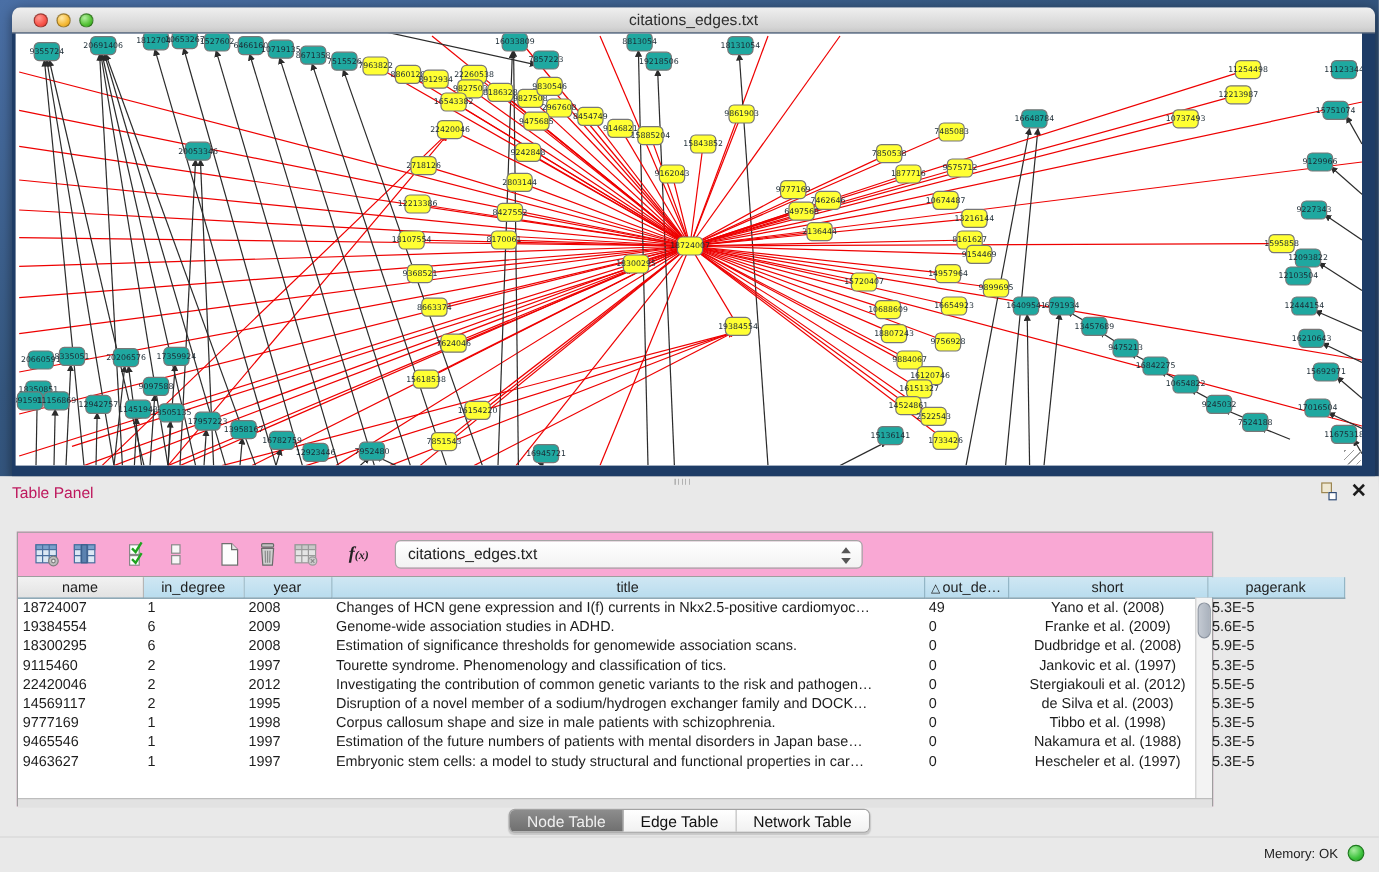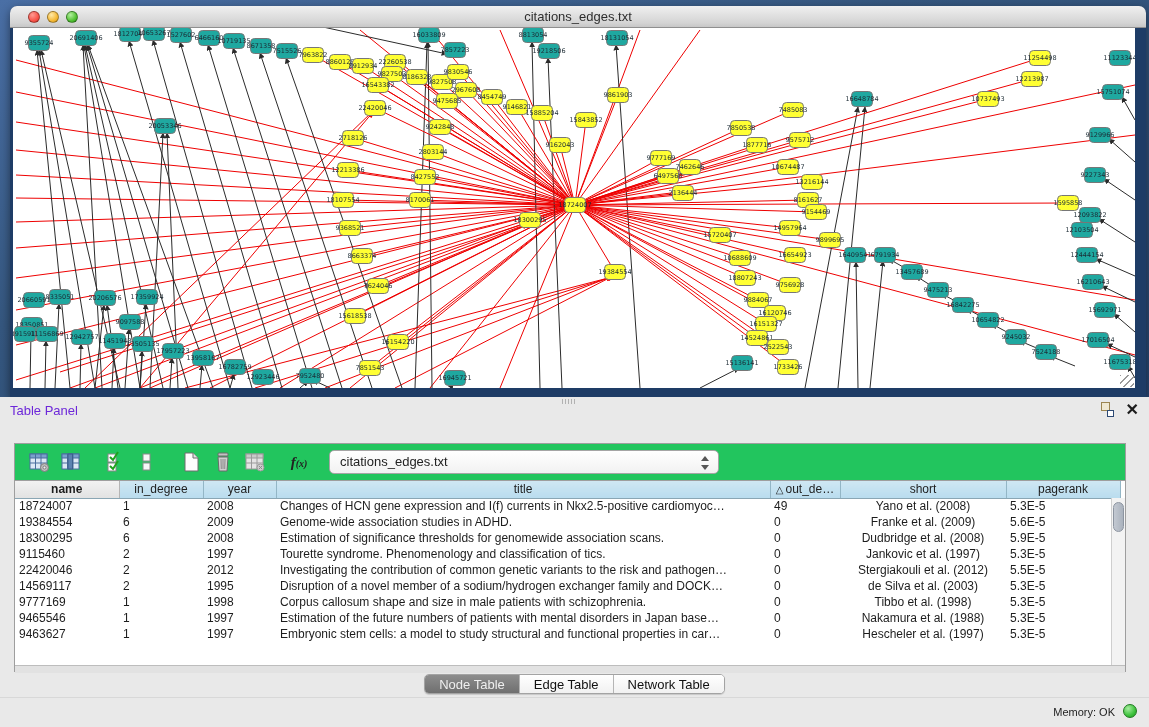--- a/index.html
+++ b/index.html
@@ -30,29 +30,29 @@
   .edge-r { stroke:#ee0000; stroke-width:1; }
   .node-label { font-family:"DejaVu Sans", sans-serif; font-size:6.5px; fill:#1b2a33; }
   .resize-grip { position:absolute; right:1px; bottom:1px; width:14px; height:12px;
     background:repeating-linear-gradient(315deg, transparent 0 2px, #9a9a9a 2px 3px, transparent 3px 5px); }
 
   
   .table-panel { position:absolute; left:0; top:397px; width:1149px; height:330px;
     background:#e9e9e9; }
   .split-grip { position:absolute; left:562px; top:2px; width:14px; height:5px;
     background:repeating-linear-gradient(90deg,#9a9a9a 0 1px,transparent 1px 3px); opacity:.7; }
-  .panel-title { position:absolute; left:10px; top:6px; font-size:13px; color:#6d28d9; }
+  .panel-title { position:absolute; left:10px; top:6px; font-size:13px; color:#be185d; }
   .panel-actions { position:absolute; right:10px; top:5px; display:flex; gap:12px; align-items:center; }
   .float-ic { position:relative; width:15px; height:15px; }
   .float-ic .sq1 { position:absolute; left:2px; top:0; width:9px; height:9px; border:1.5px solid #9b8551; background:#efe8d2; }
   .float-ic .sq2 { position:absolute; right:0; bottom:0; width:7px; height:7px; border:1.5px solid #2e4a74; background:#fff; }
   .close-ic { font-size:16px; font-weight:bold; color:#1c1c1c; line-height:15px; }
 
-  .tool-box { position:absolute; left:14px; top:46px; width:1112px; height:229px;
-    border:1px solid #9e9e9e; background:#22c55e; }
+  .tool-box { position:absolute; left:14px; top:46px; width:997px; height:229px;
+    border:1px solid #9e9e9e; background:#f9a8d4; }
   .toolbar { position:absolute; left:0; top:0; right:0; height:36px; display:flex;
     align-items:center; padding-left:8px; }
   .tb-ic { width:26px; height:26px; display:flex; align-items:center; justify-content:center; margin:0 3px; }
   .tb-gap { width:12px; }
   .fx-ic { font-family:"Liberation Serif", serif; font-style:italic; font-weight:bold;
     font-size:15px; color:#222; }
   .fx-ic small { font-size:10px; font-weight:bold; }
   .table-combo { position:relative; margin-left:14px; width:390px; height:24px;
     background:linear-gradient(#ffffff,#f2f2f2); border:1px solid #a5a5a5; border-radius:5px;
     font-size:13px; color:#222; line-height:22px; padding-left:10px; }
@@ -60,21 +60,21 @@
   .combo-arrows i { position:absolute; left:1px; width:0; height:0; border-left:4px solid transparent; border-right:4px solid transparent; }
   .combo-arrows i.up { top:1px; border-bottom:5px solid #555; }
   .combo-arrows i.dn { bottom:1px; border-top:5px solid #555; }
 
   .grid-wrap { position:absolute; left:0; top:36px; right:0; height:185px; background:#fff;
     border-top:1px solid #9e9e9e; }
   table.grid { border-collapse:collapse; table-layout:fixed; width:1105px; font-size:12px; color:#1d1d1d; }
   table.grid th { height:17px; font-weight:normal; text-align:center;
     background:linear-gradient(#cfe7f3,#b9dcee); border-right:1px solid #93b6c6;
     border-bottom:1px solid #8aa6b4; overflow:hidden; white-space:nowrap; }
-  table.grid th.plain { background:linear-gradient(#f2f2f2,#e2e2e2); border-right:1px solid #b5b5b5;font-weight:bold; }
+  table.grid th.plain { background:linear-gradient(#f2f2f2,#e2e2e2); border-right:1px solid #b5b5b5; }
   table.grid td { height:16px; padding:0 4px; overflow:hidden; white-space:nowrap; }
   table.grid td.ctr { text-align:center; }
   .sort-tri { font-size:10px; margin-right:2px; }
   .vscroll { position:absolute; right:0; top:17px; bottom:0; width:14px;
     background:#f3f3f3; border-left:1px solid #cfcfcf; }
   .vthumb { position:absolute; left:1px; top:4px; width:11px; height:30px; border-radius:6px;
     background:linear-gradient(90deg,#c3c9d2,#aab2bd); border:1px solid #8d95a1; }
   .hscroll { position:absolute; left:0; right:0; top:221px; height:8px;
     background:#e2e2e2; border-top:1px solid #bdbdbd; }
 

